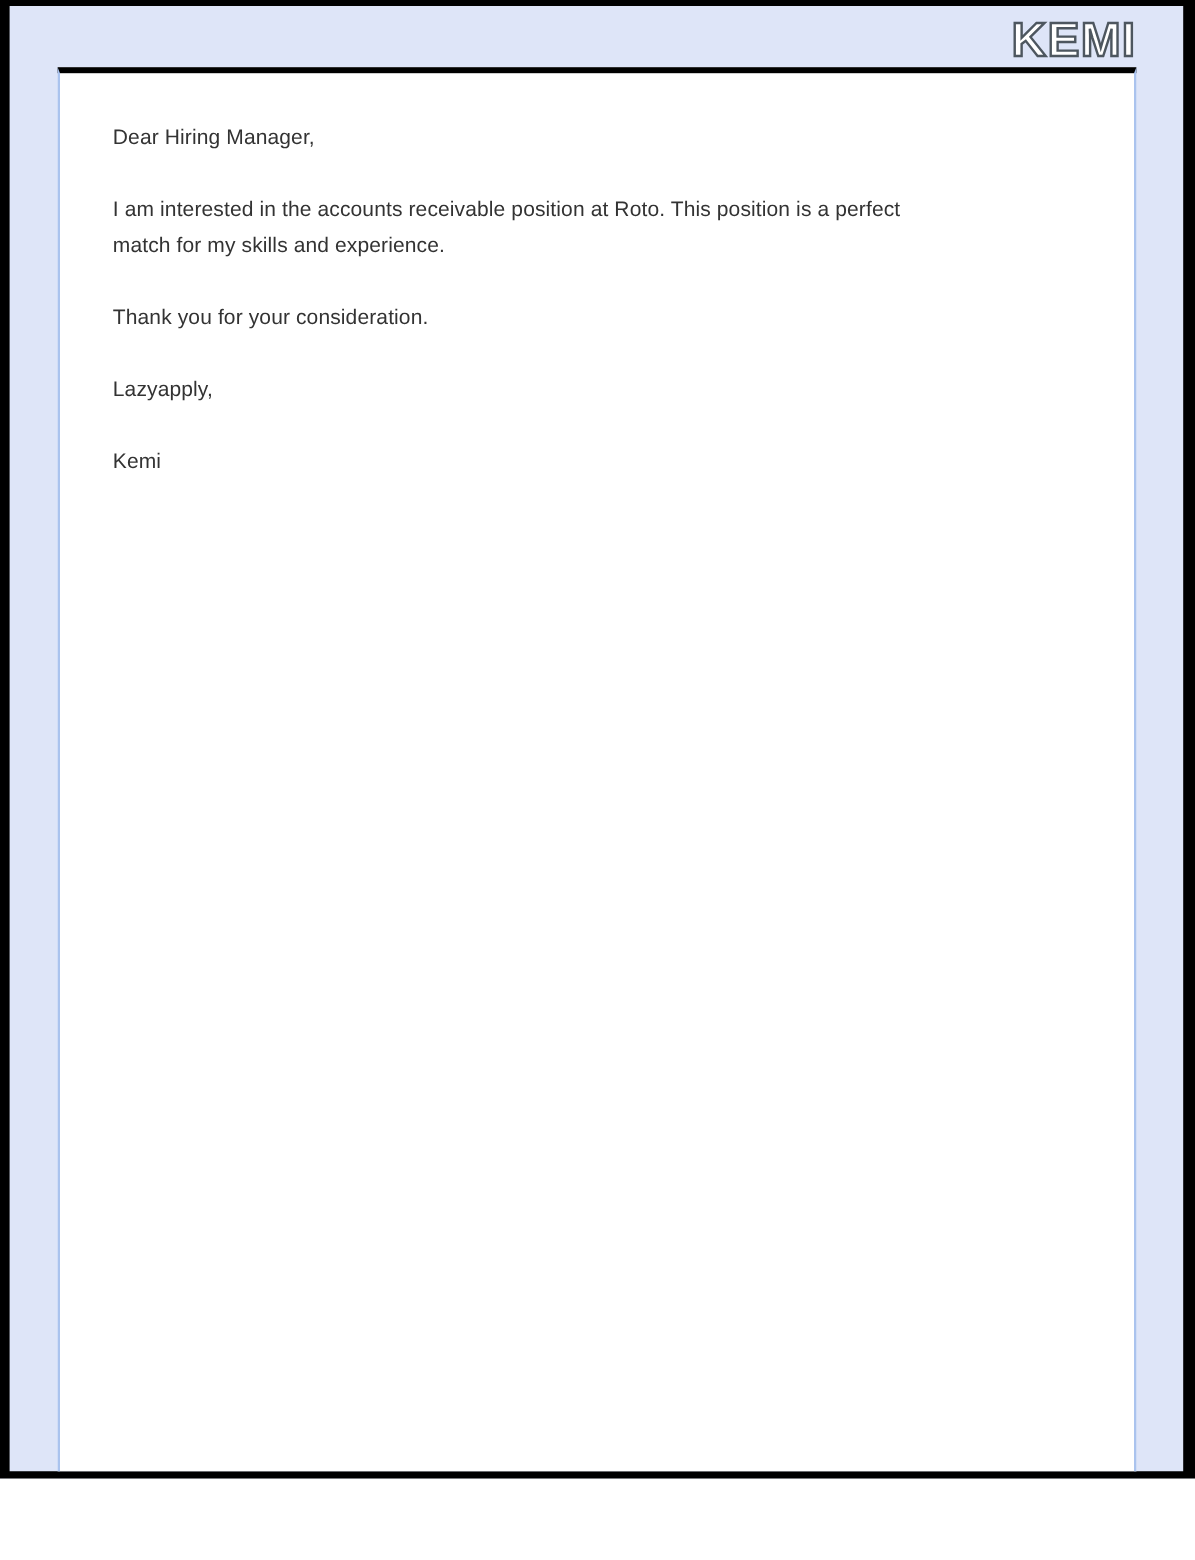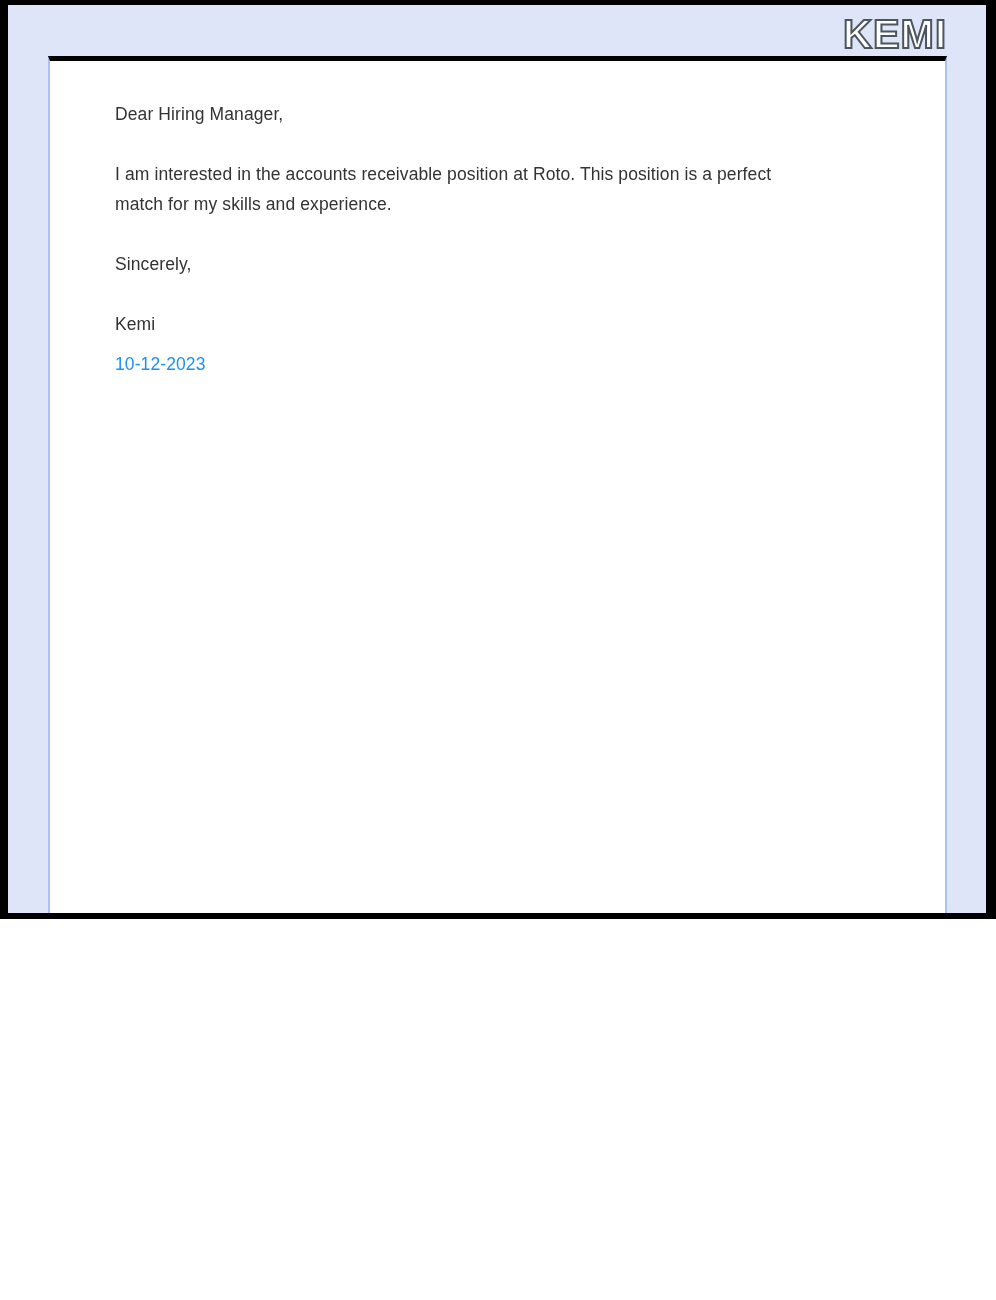--- a/index.html
+++ b/index.html
@@ -2,21 +2,21 @@
 <html><head>
 <meta charset="utf-8">
 <style>
   html, body {
     margin: 0;
     padding: 0;
     font-family: "Liberation Sans", "DejaVu Sans", sans-serif;
   }
   .page {
     width: 996px;
-    height: 919px;
+    height: 1232px;
     box-sizing: border-box;
     background: #dee5f8;
     border-style: solid;
     border-color: #000000;
     border-width: 5px 10px 6px 8px;
     position: relative;
     overflow: hidden;
   }
   .header {
     height: 51px;
@@ -34,21 +34,21 @@
     -webkit-text-stroke: 2px #4d565f;
     text-stroke: 2px #4d565f;
   }
   .panel {
     margin: 0 39px 0 40px;
     height: 1206px;
     box-sizing: border-box;
     background: #ffffff;
     border: 2px solid #aac3ee;
     border-top: 5px solid #000000;
-    padding: 38px 65px;
+    padding: 38px 44px;
     position: relative;
   }
   .letter-body {
     max-width: 800px;
   }
   .block {
     margin: 0 0 30px 0;
     font-size: 17.5px;
     line-height: 30px;
     color: #333333;
@@ -72,20 +72,20 @@
 
 <div class="page">
   <div class="header">
     <div class="logo">KEMI</div>
   </div>
 
   <div class="panel">
     <div class="letter-body">
         <p class="block">Dear Hiring Manager,</p>
         <p class="block">I am interested in the accounts receivable position at Roto. This position is a perfect<br>match for my skills and experience.</p>
-        <p class="block">Sincerely,</p>
+        <p class="block">Thank you for your consideration.</p>
+        <p class="block">Lazyapply,</p>
         <p class="block">Kemi</p>
-        <p class="block date">10-12-2023</p>
       </div>
 
     <div class="footer-watermark">Lazyapply.com</div>
   </div>
 </div>
 
 </body></html>

